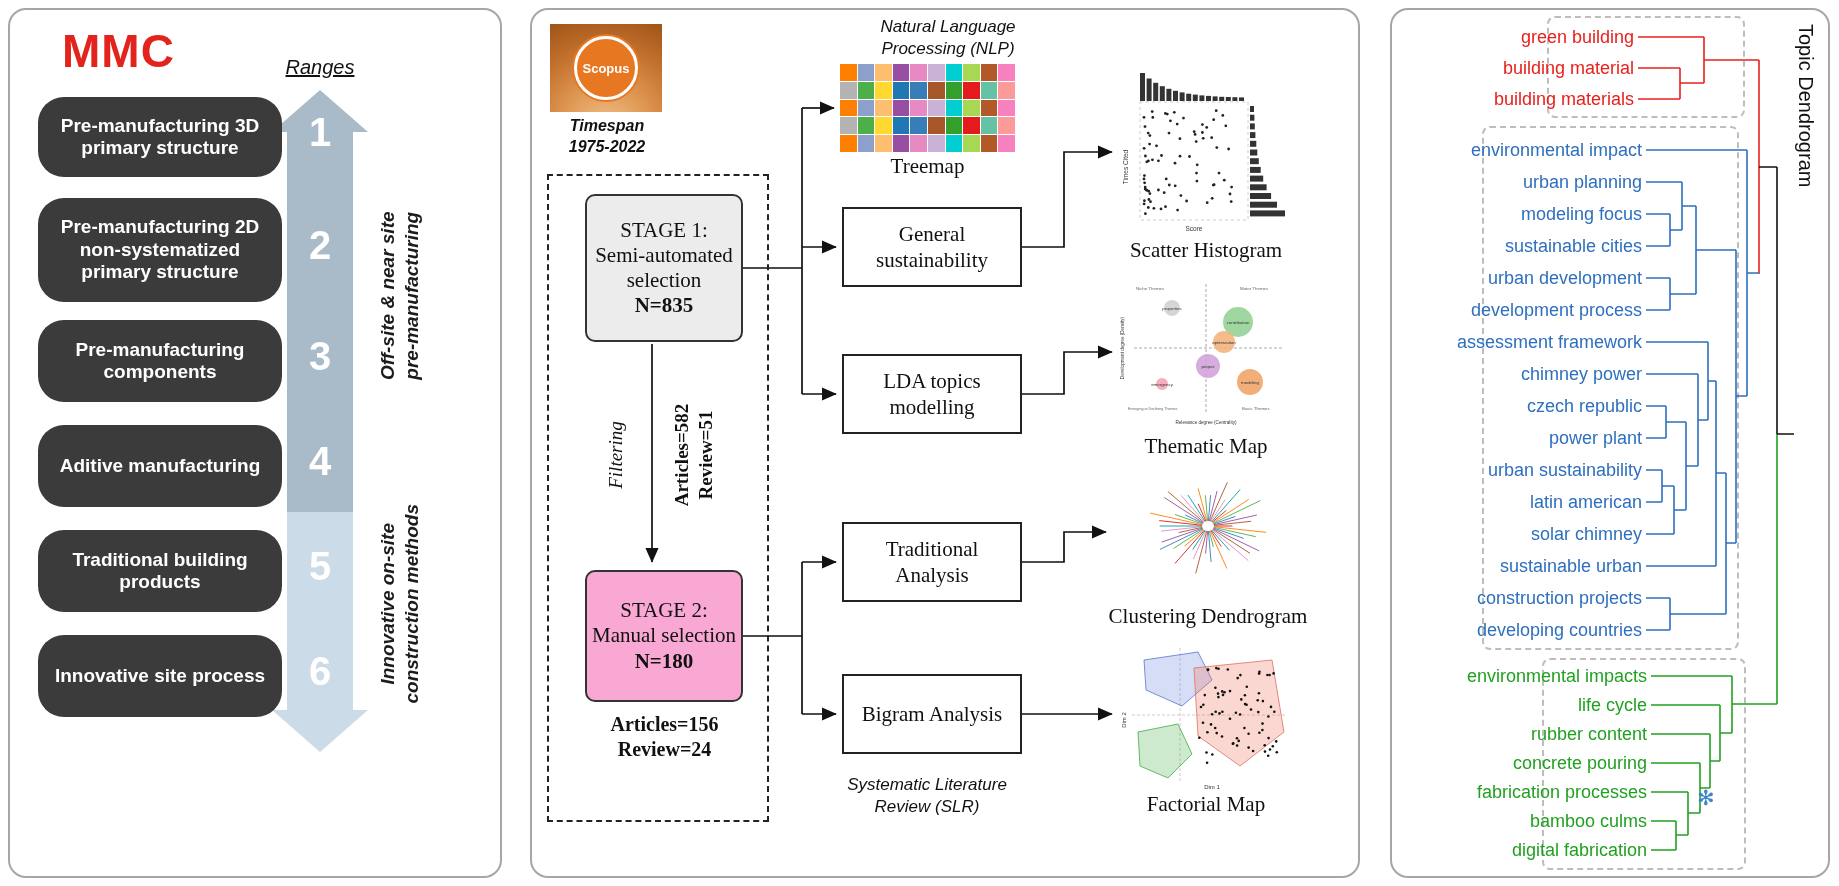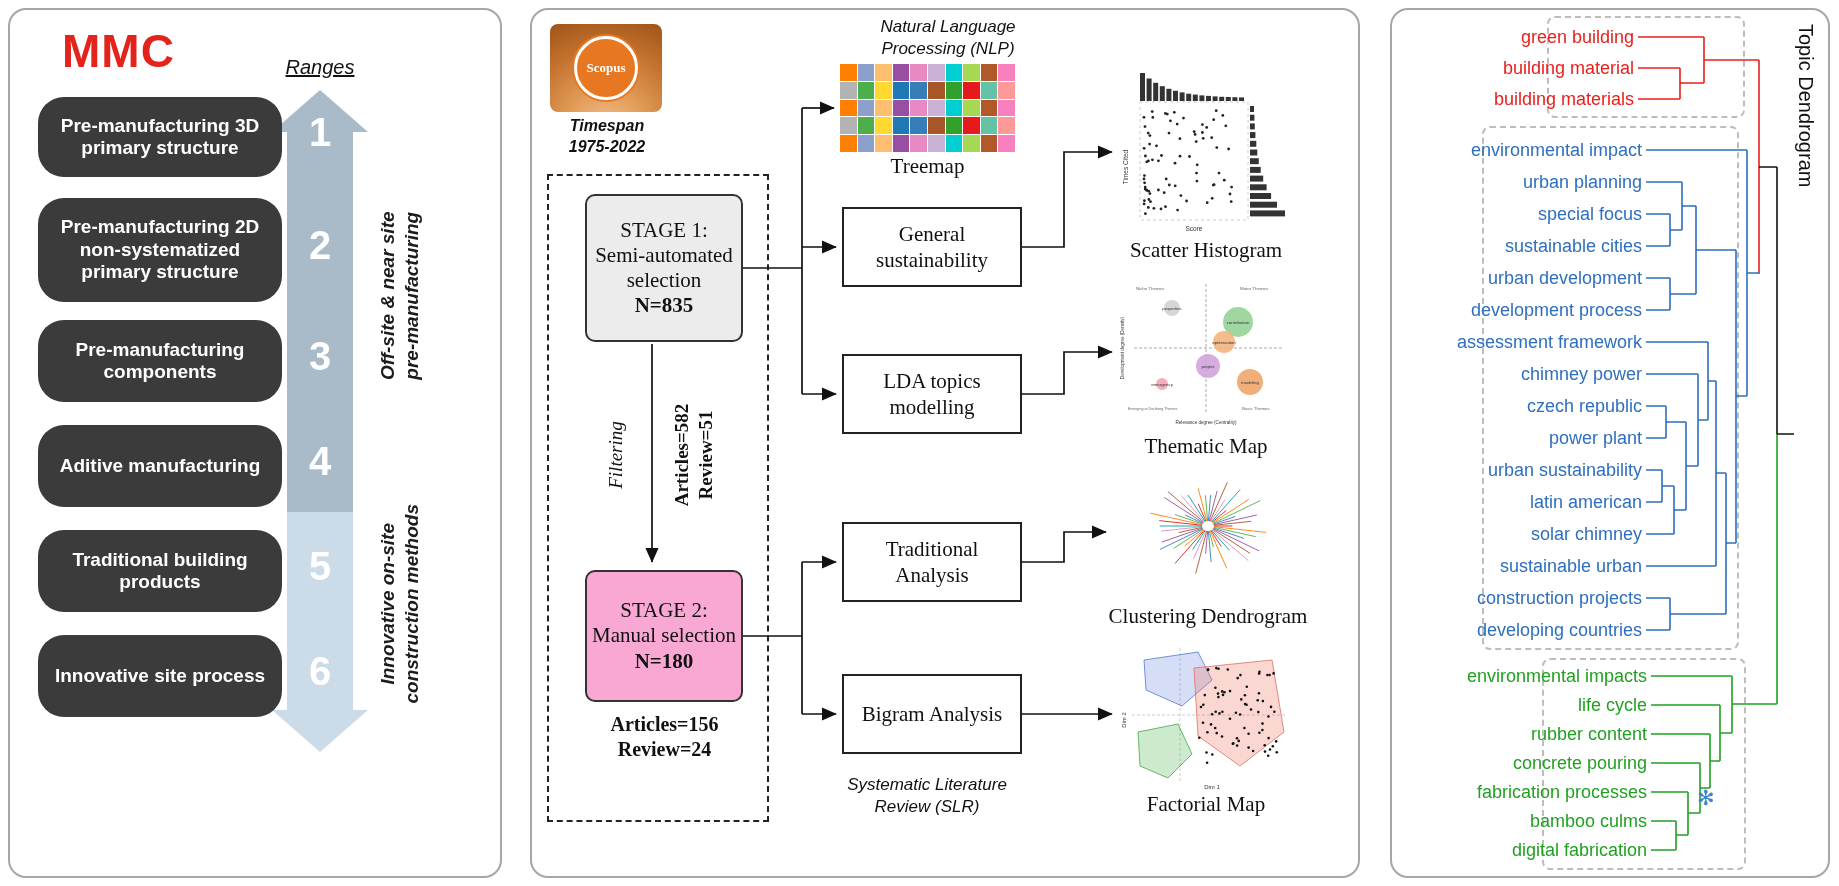--- a/index.html
+++ b/index.html
@@ -25,23 +25,23 @@
   .stagebox{position:absolute;border:2px solid #333;border-radius:10px;display:flex;flex-direction:column;
             align-items:center;justify-content:center;font-family:"Liberation Serif",serif;font-size:21px;
             text-align:center;line-height:1.2;box-sizing:border-box;}
   .flowbox{position:absolute;left:310px;width:180px;height:80px;background:#fff;border:2px solid #222;
            display:flex;align-items:center;justify-content:center;text-align:center;
            font-family:"Liberation Serif",serif;font-size:21px;line-height:1.25;padding:4px;box-sizing:border-box;}
   .caption{position:absolute;text-align:center;font-family:"Liberation Serif",serif;font-size:21px;white-space:nowrap;}
   .ital{position:absolute;font-style:italic;font-size:17px;text-align:center;line-height:1.3;}
   .boldital{font-weight:bold;font-size:16px;}
   .thumb{position:absolute;}
-  .scopus-card{position:absolute;border-radius:8px;background:
+  .scopus-card{position:absolute;border-radius:0;background:
      radial-gradient(circle at 50% 120%, #f3c28f 0%, #e09a55 35%, #c2702c 70%, #9e5418 100%);
-     display:flex;align-items:center;justify-content:center;font-family:Liberation Serif, serif;}
+     display:flex;align-items:center;justify-content:center;}
   .scopus-circle{width:58px;height:58px;border-radius:50%;background:#e87722;border:3px solid #fff;
      box-shadow:0 0 0 2px #e87722;display:flex;align-items:center;justify-content:center;
      color:#fff;font-weight:bold;font-size:13px;}
   .counts{font-family:"Liberation Serif",serif;font-weight:bold;font-size:19px;text-align:center;line-height:1.25;}
   .tm-grid{display:grid;width:100%;height:100%;grid-template-columns:repeat(10,1fr);
            grid-template-rows:repeat(5,1fr);gap:1px;background:#fff;}
   
   .dashed2{position:absolute;border:2px dashed #bdbdbd;border-radius:8px;box-sizing:border-box;}
   .termcol{position:absolute;}
   .termcol span{display:block;text-align:right;font-size:18px;}
@@ -514,21 +514,21 @@
   </svg>
 
   <div class="termcol r31 c-red" style="left:70px;top:12px;width:172px;">
     <span>green building</span>
     <span>building material</span>
     <span>building materials</span>
   </div>
   <div class="termcol r32 c-blue" style="left:50px;top:124px;width:200px;">
     <span>environmental impact</span>
     <span>urban planning</span>
-    <span>special focus</span>
+    <span>modeling focus</span>
     <span>sustainable cities</span>
     <span>urban development</span>
     <span>development process</span>
     <span>assessment framework</span>
     <span>chimney power</span>
     <span>czech republic</span>
     <span>power plant</span>
     <span>urban sustainability</span>
     <span>latin american</span>
     <span>solar chimney</span>

